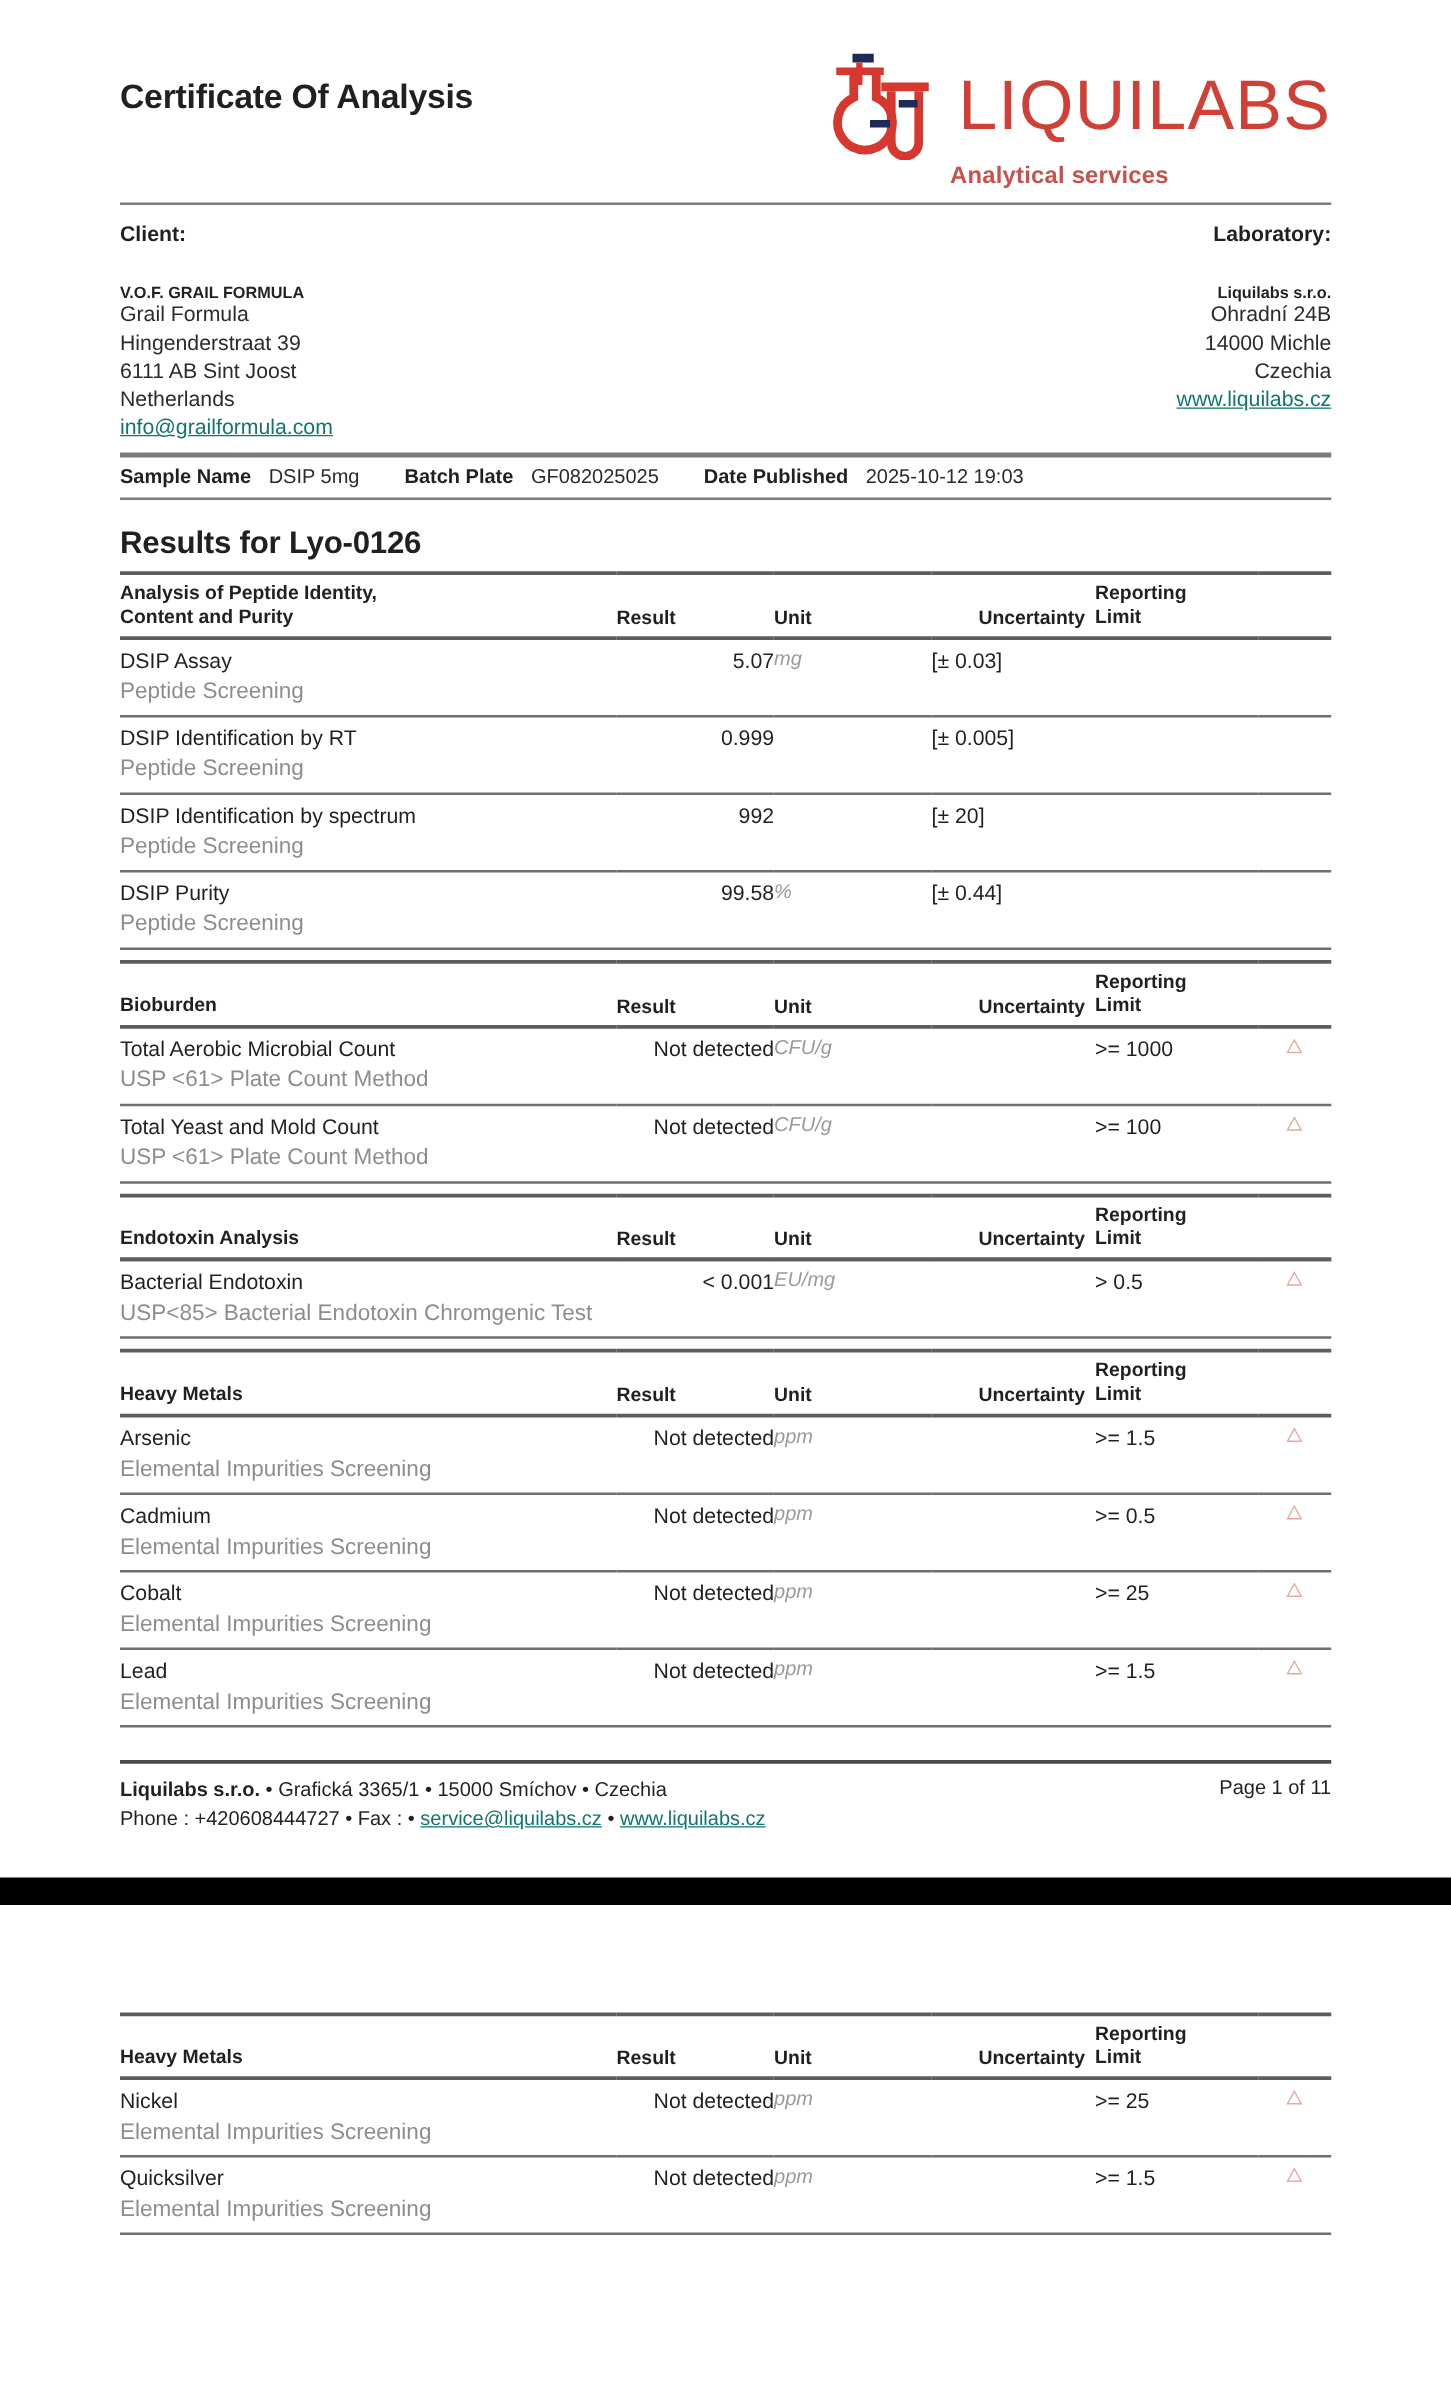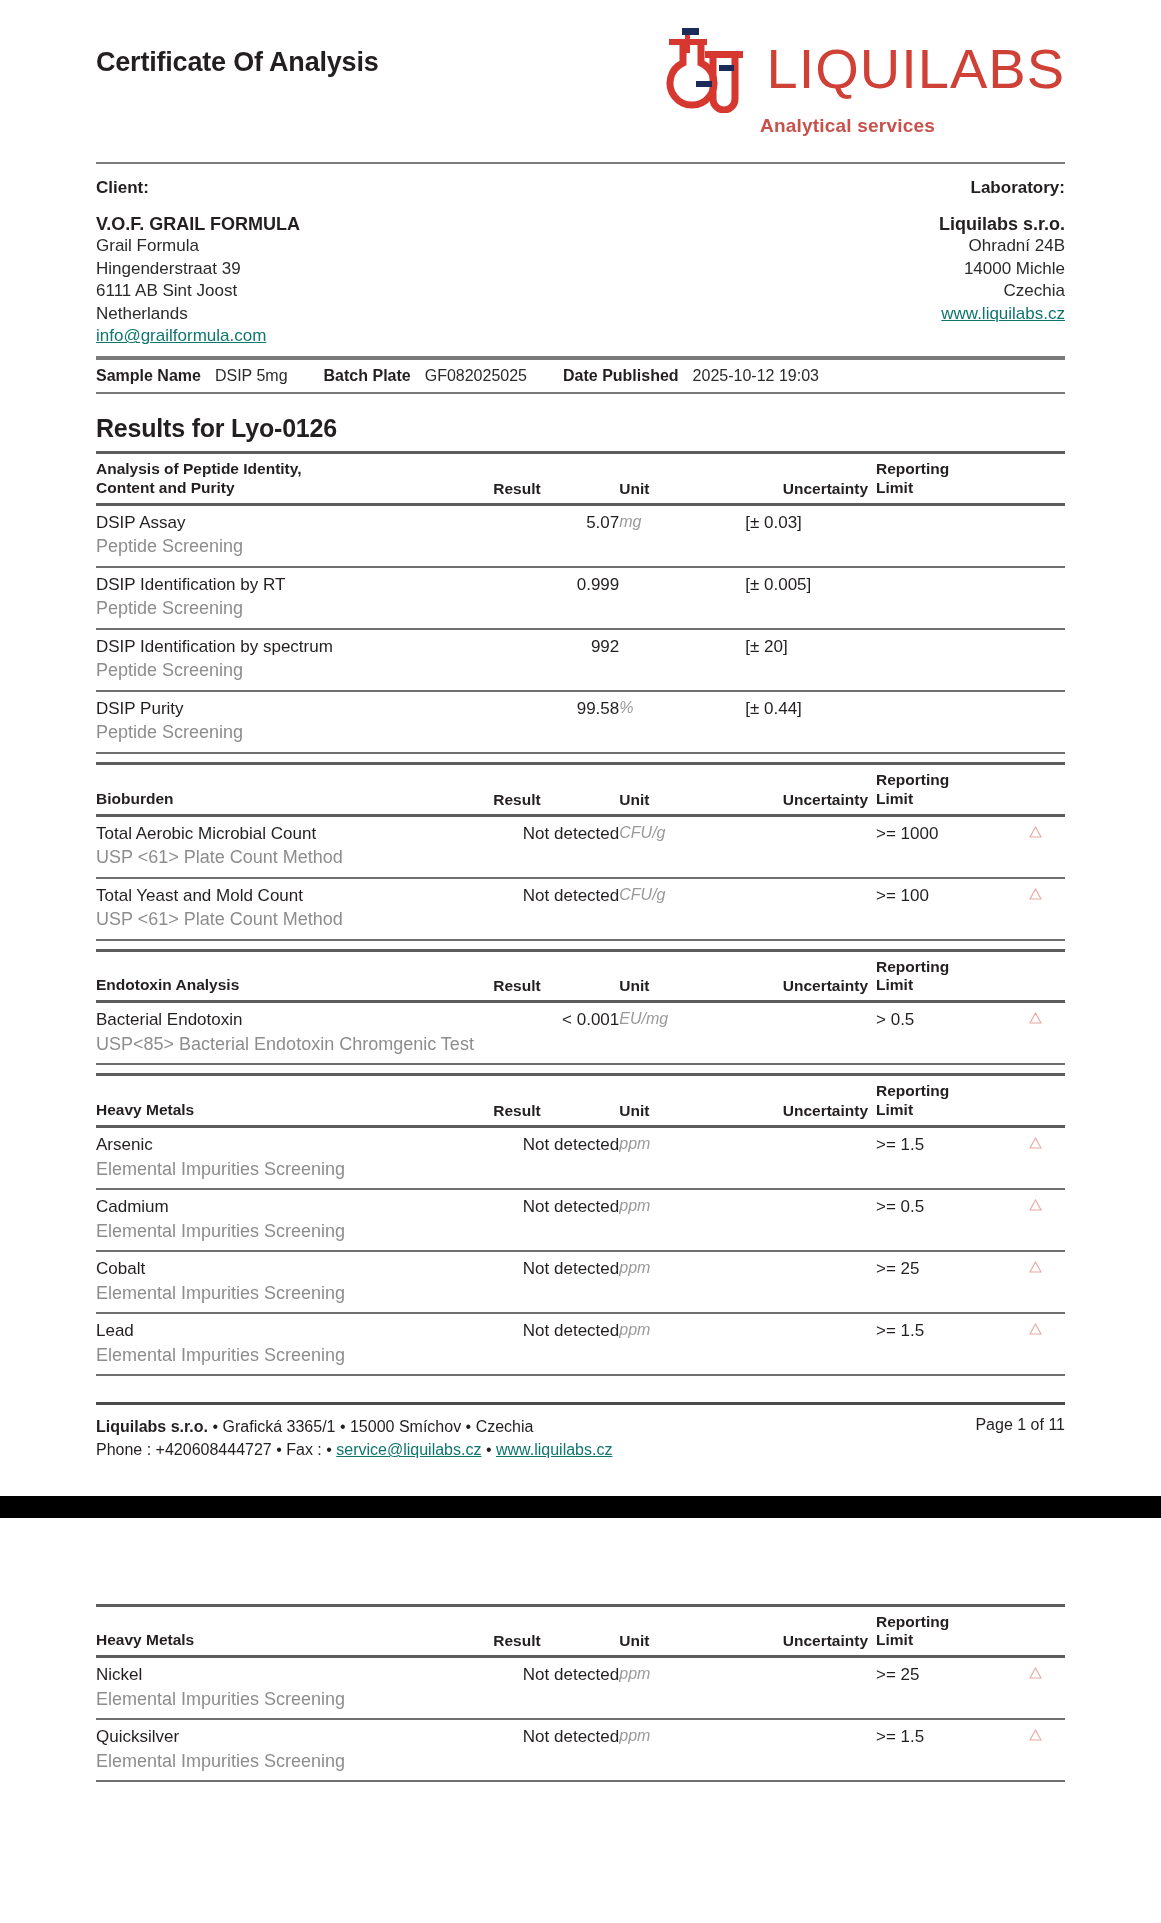--- a/index.html
+++ b/index.html
@@ -16,21 +16,21 @@
     width: 1161px;
     padding: 0 96px;
     position: relative;
   }
 
   
   .doc-header {
     display: flex;
     align-items: flex-start;
     justify-content: space-between;
-    padding-top: 25px;
+    padding-top: 40px;
     height: 140px;
   }
   .doc-title {
     font-size: 27px;
     font-weight: bold;
     letter-spacing: -0.2px;
     color: #231f20;
     margin-top: 22px;
   }
   .brand {
@@ -68,22 +68,22 @@
   
   .parties-wrap { margin-top: 22px; }
   .parties {
     display: flex;
     justify-content: space-between;
     padding: 14px 0 8px 0;
     font-size: 17px;
   }
   .party-left  { text-align: left; }
   .party-right { text-align: right; }
-  .party-label { font-weight: bold; font-size: 17px; margin-bottom: 16px; }
-  .party-name  { font-weight: bold; font-size: 18px; }
+  .party-label { font-weight: bold; font-size: 17px; margin-bottom: 28px; }
+  .party-name  { font-weight: bold; font-size: 13px; }
   .party-line  { font-size: 17px; line-height: 1.33; color: #2b2b2b; }
   .link { color: #0f766e; text-decoration: underline; }
 
   
   .section-title {
     font-size: 25px;
     font-weight: bold;
     margin: 44px 0 10px 0;
     letter-spacing: -0.2px;
   }

